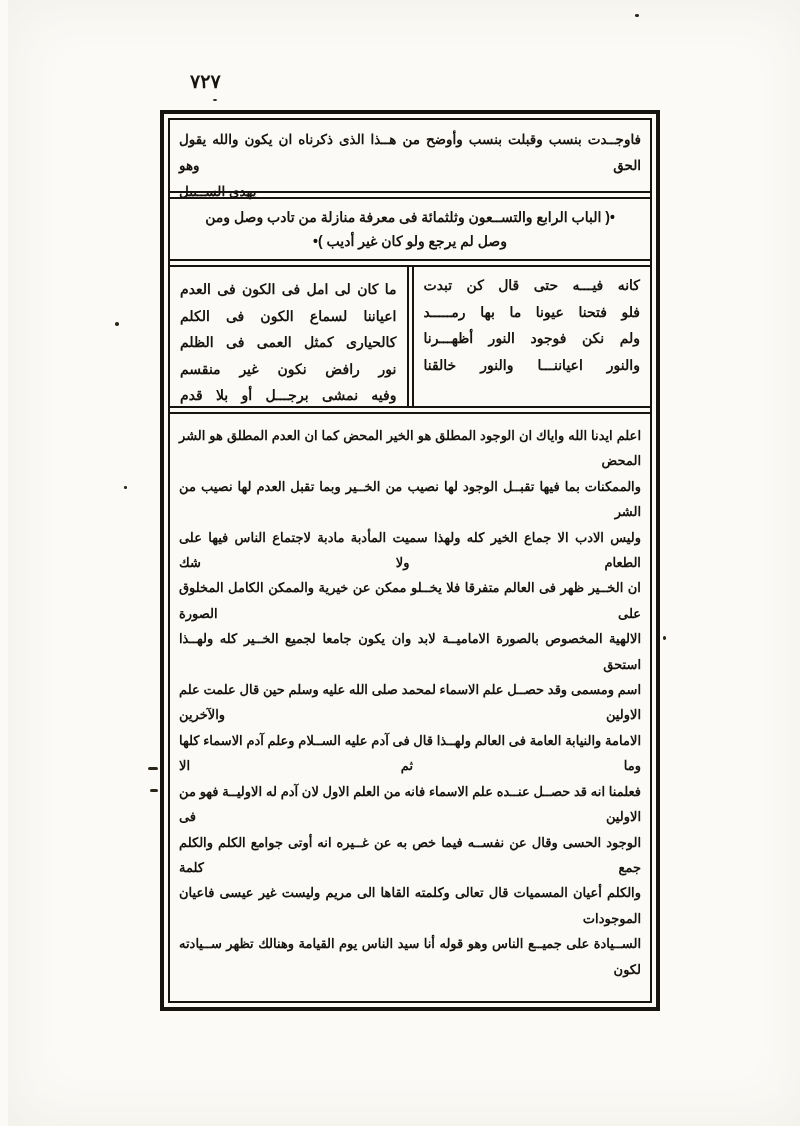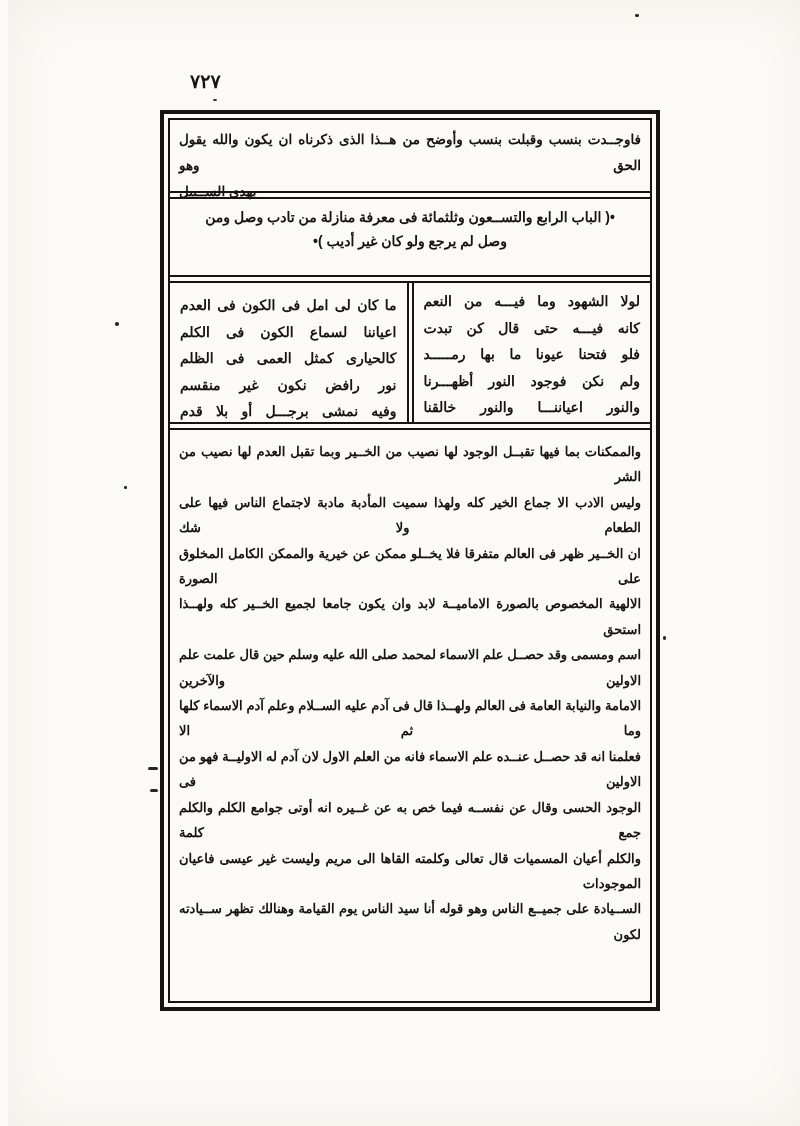--- a/index.html
+++ b/index.html
@@ -19,21 +19,21 @@
   }
   .frame-inner{
     border:2px solid var(--ink);height:100%;box-sizing:border-box;
     display:flex;flex-direction:column;overflow:hidden;
   }
   .hrule{flex:none;height:4px;border-top:2px solid var(--ink);border-bottom:2px solid var(--ink);}
   .sec{flex:none;}
   .sec-top{height:64px;padding:7px 9px 0;font-size:13.5px;line-height:26px;box-sizing:content-box;}
   .jline{text-align:justify;text-align-last:justify;}
   .rline{text-align:left;}
-  .sec-title{height:54px;padding:6px 8px 16px;font-size:14px;line-height:24px;text-align:center;}
+  .sec-title{height:54px;padding:6px 8px 0;font-size:14px;line-height:24px;text-align:center;}
   .sec-poem{height:139px;display:flex;align-items:stretch;padding:0;}
   .pcol{flex:1;padding:5px 10px 0;font-size:14px;line-height:26.5px;min-width:0;}
   .pcol-second{padding-top:9px;}
   .pline{text-align:justify;text-align-last:justify;}
   .vrule{flex:none;width:3px;border-left:2px solid var(--ink);border-right:2px solid var(--ink);}
   .sec-body{flex:1;padding:9px 9px 0;font-size:13px;line-height:25.4px;}
   .speck{position:absolute;background:#2b2519;border-radius:45%;}
   .sp1{left:627px;top:14px;width:4px;height:3px;}
   .sp2{left:140px;top:767px;width:10px;height:3px;border-radius:2px;}
   .sp3{left:142px;top:789px;width:8px;height:3px;border-radius:2px;}
@@ -61,39 +61,39 @@
 
       <div class="sec sec-title" dir="rtl">
         <div>•( الباب الرابع والتســعون وثلثمائة فى معرفة منازلة من تادب وصل ومن</div>
         <div>وصل لم يرجع ولو كان غير أديب )•</div>
       </div>
 
       <div class="hrule"></div>
 
       <div class="sec sec-poem" dir="rtl">
         <div class="pcol pcol-first">
-          <div class="pline">لولا الشهود وما فيـــه من النعم</div>
           <div class="pline">كانه فيـــه حتى قال كن تبدت</div>
           <div class="pline">فلو فتحنا عيونا ما بها رمـــــد</div>
           <div class="pline">ولم نكن فوجود النور أظهـــرنا</div>
           <div class="pline">والنور اعياننـــا والنور خالقنا</div>
         </div>
         <div class="vrule"></div>
         <div class="pcol pcol-second">
           <div class="pline">ما كان لى امل فى الكون فى العدم</div>
           <div class="pline">اعياننا لسماع الكون فى الكلم</div>
           <div class="pline">كالحيارى كمثل العمى فى الظلم</div>
           <div class="pline">نور رافض نكون غير منقسم</div>
           <div class="pline">وفيه نمشى برجـــل أو بلا قدم</div>
         </div>
       </div>
 
       <div class="hrule"></div>
 
       <div class="sec sec-body" dir="rtl">
+        <div class="jline">اعلم ايدنا الله واياك ان الوجود المطلق هو الخير المحض كما ان العدم المطلق هو الشر المحض</div>
         <div class="jline">والممكنات بما فيها تقبــل الوجود لها نصيب من الخــير وبما تقبل العدم لها نصيب من الشر</div>
         <div class="jline">وليس الادب الا جماع الخير كله ولهذا سميت المأدبة مادبة لاجتماع الناس فيها على الطعام ولا شك</div>
         <div class="jline">ان الخــير ظهر فى العالم متفرقا فلا يخــلو ممكن عن خيرية والممكن الكامل المخلوق على الصورة</div>
         <div class="jline">الالهية المخصوص بالصورة الاماميــة لابد وان يكون جامعا لجميع الخــير كله ولهــذا استحق</div>
         <div class="jline">اسم ومسمى وقد حصــل علم الاسماء لمحمد صلى الله عليه وسلم حين قال علمت علم الاولين والآخرين</div>
         <div class="jline">الامامة والنيابة العامة فى العالم ولهــذا قال فى آدم عليه الســلام وعلم آدم الاسماء كلها وما ثم الا</div>
         <div class="jline">فعلمنا انه قد حصــل عنــده علم الاسماء فانه من العلم الاول لان آدم له الاوليــة فهو من الاولين فى</div>
         <div class="jline">الوجود الحسى وقال عن نفســه فيما خص به عن غــيره انه أوتى جوامع الكلم والكلم جمع كلمة</div>
         <div class="jline">والكلم أعيان المسميات قال تعالى وكلمته القاها الى مريم وليست غير عيسى فاعيان الموجودات</div>
         <div class="jline">الســيادة على جميــع الناس وهو قوله أنا سيد الناس يوم القيامة وهنالك تظهر ســيادته لكون</div>

